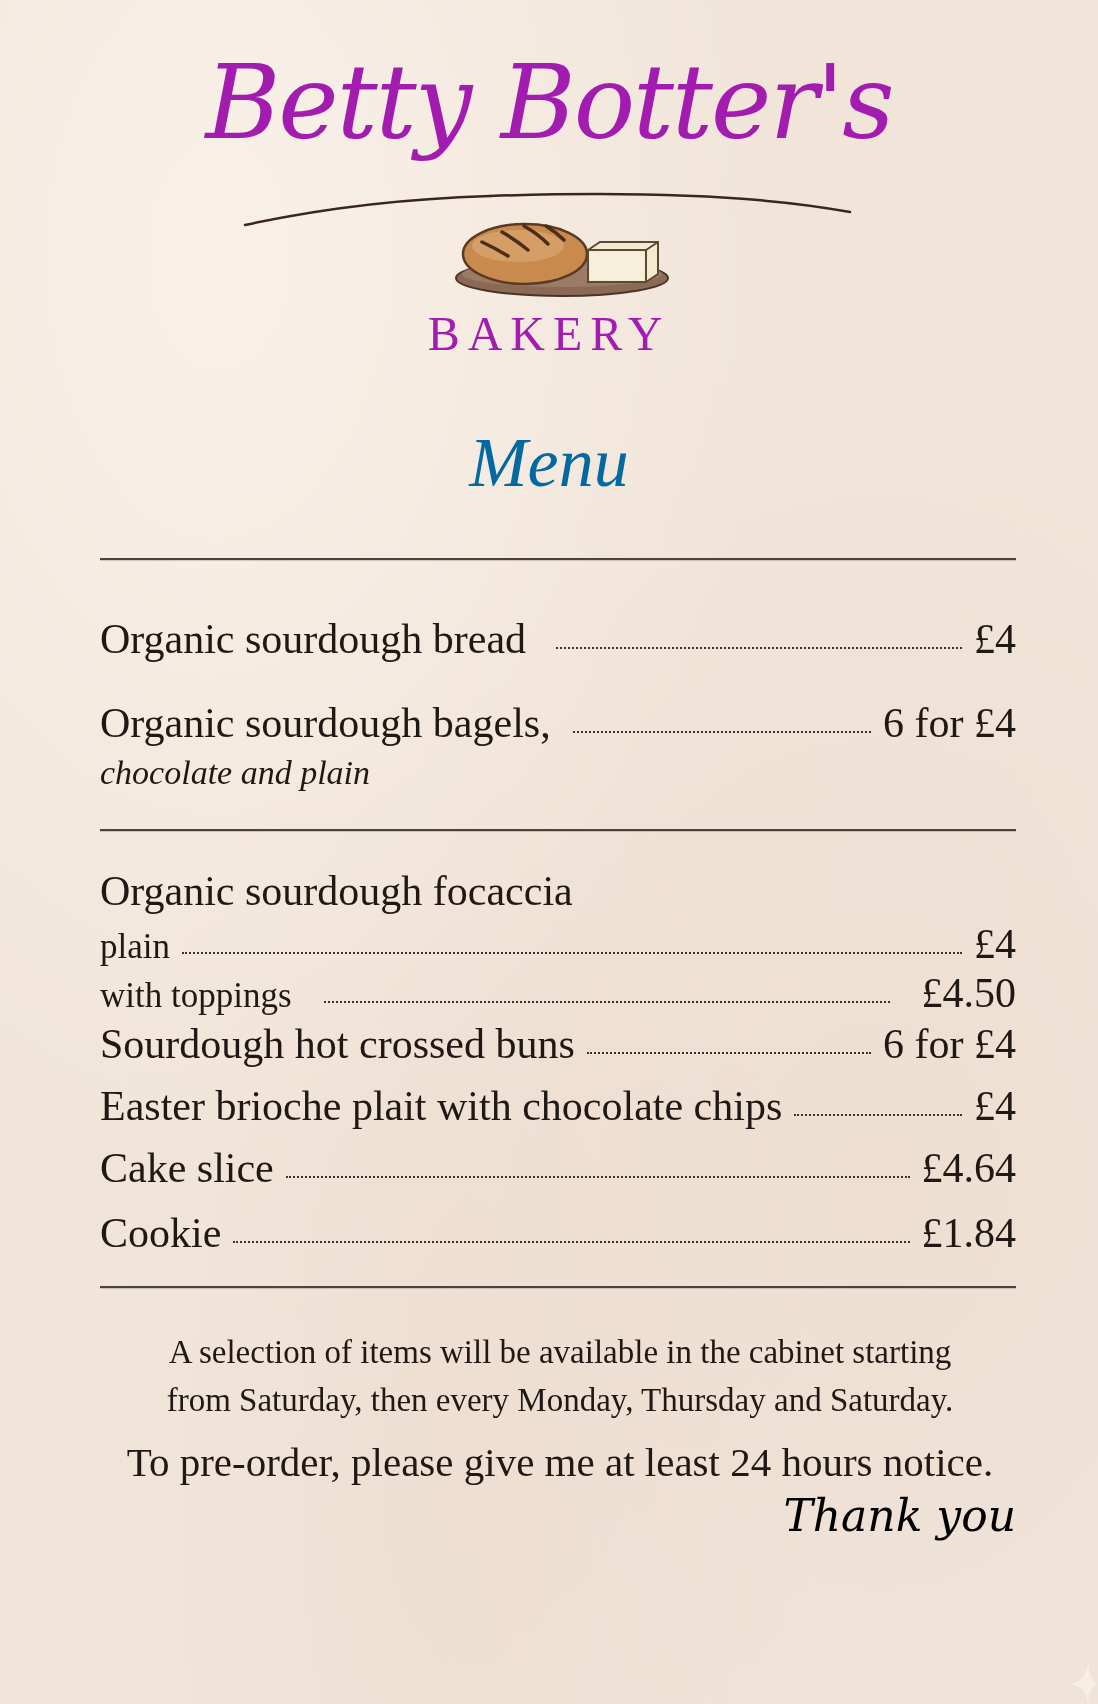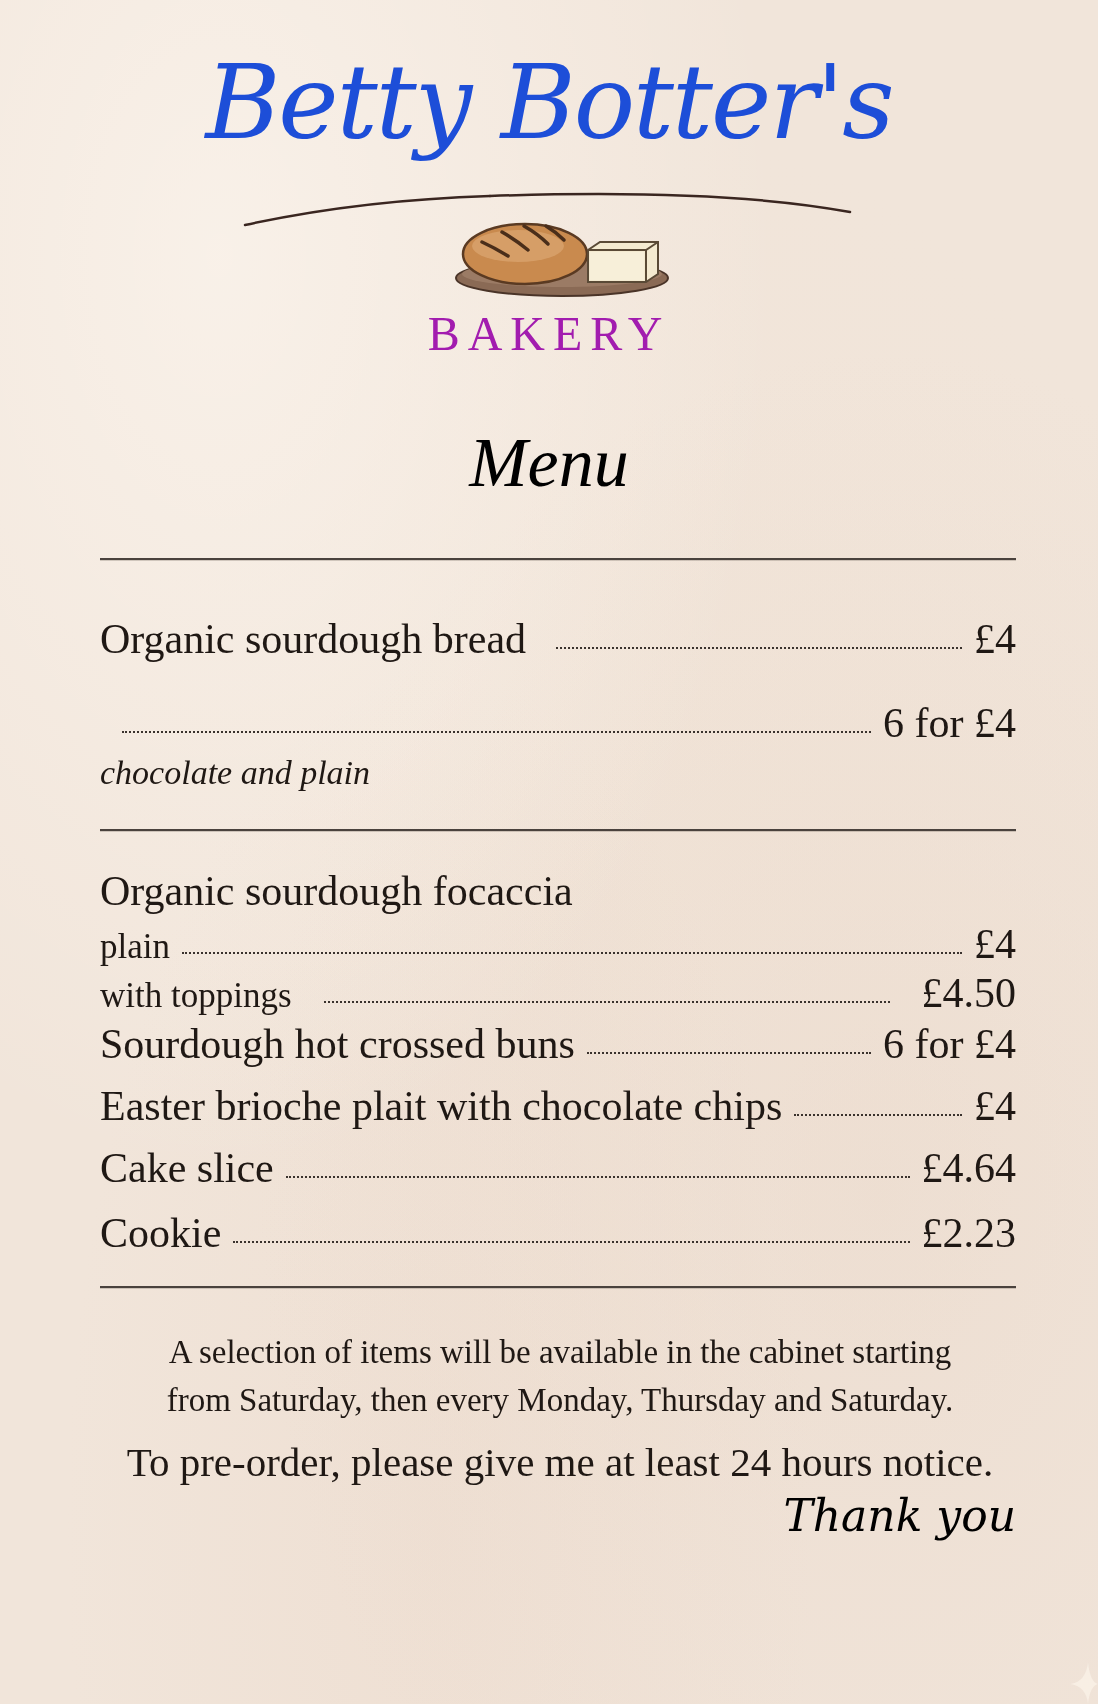--- a/index.html
+++ b/index.html
@@ -25,21 +25,21 @@
     }
     .logo-script {
       position: absolute;
       left: 0; top: 52px; width: 1098px;
       text-align: center;
       font-family: "DejaVu Serif", serif;
       font-style: italic;
       font-weight: normal;
       font-size: 102px;
       letter-spacing: -2px;
-      color: #1d4ed8;
+      color: #a21caf;
       line-height: 1;
     }
     .logo-swoosh {
       position: absolute;
       left: 240px; top: 180px; width: 620px; height: 50px;
     }
     .bread-illustration {
       position: absolute;
       left: 440px; top: 212px; width: 240px; height: 90px;
     }
@@ -55,21 +55,21 @@
     }
 
     
     .menu-title {
       position: absolute;
       left: 0; top: 428px; width: 1098px;
       text-align: center;
       font-family: "Liberation Serif", serif;
       font-style: italic;
       font-size: 70px;
-      color: #000000;
+      color: #0369a1;
       line-height: 1;
     }
 
     
     .divider {
       position: absolute;
       left: 100px;
       width: 916px;
       height: 2px;
       background: #4a423d;
@@ -178,20 +178,21 @@
 
 <div class="divider" style="top:558px;"></div>
 
 <div class="row lg" style="top:618px;">
   <span class="name">Organic sourdough bread</span>
   <span class="leader" style="margin-left:30px;"></span>
   <span class="price">£4</span>
 </div>
 
 <div class="row lg" style="top:702px;">
+  <span class="name">Organic sourdough bagels,</span>
   <span class="leader" style="margin-left:22px;"></span>
   <span class="price">6 for £4</span>
 </div>
 <div class="sub-italic" style="top:756px;">chocolate and plain</div>
 
 <div class="divider" style="top:829px;"></div>
 
 <div class="section-heading" style="top:870px;">Organic sourdough focaccia</div>
 
 <div class="row sm" style="top:923px;">
@@ -220,21 +221,21 @@
 
 <div class="row lg" style="top:1147px;">
   <span class="name">Cake slice</span>
   <span class="leader"></span>
   <span class="price">£4.64</span>
 </div>
 
 <div class="row lg" style="top:1212px;">
   <span class="name">Cookie</span>
   <span class="leader"></span>
-  <span class="price">£2.23</span>
+  <span class="price">£1.84</span>
 </div>
 
 <div class="divider" style="top:1286px;"></div>
 
 <div class="note" style="top:1336px;">A selection of items will be available in the cabinet starting</div>
 <div class="note" style="top:1384px;">from Saturday, then every Monday, Thursday and Saturday.</div>
 <div class="note" style="top:1442px; font-size:41px;">To pre-order, please give me at least 24 hours notice.</div>
 <div class="thank-you">Thank you</div>
 
 <svg class="sparkle" viewBox="0 0 50 50">

